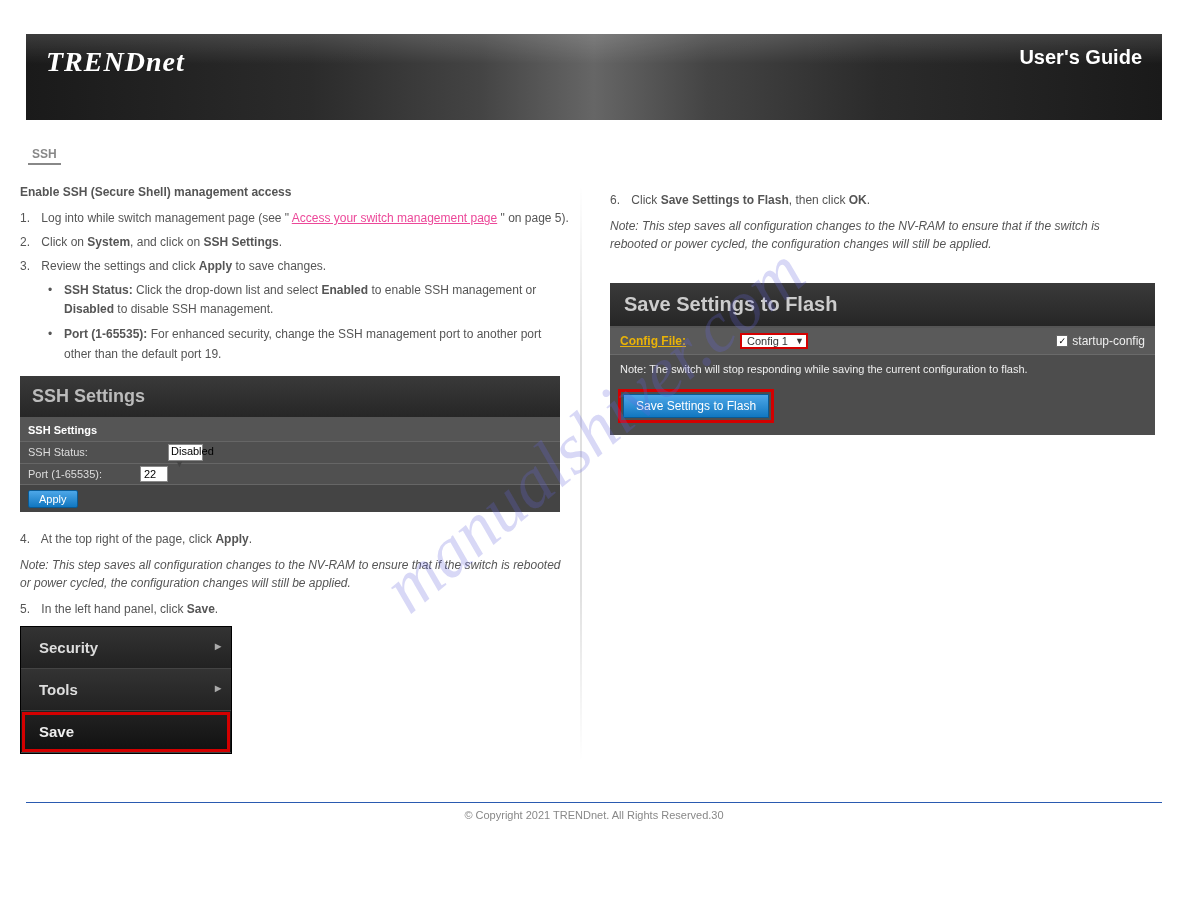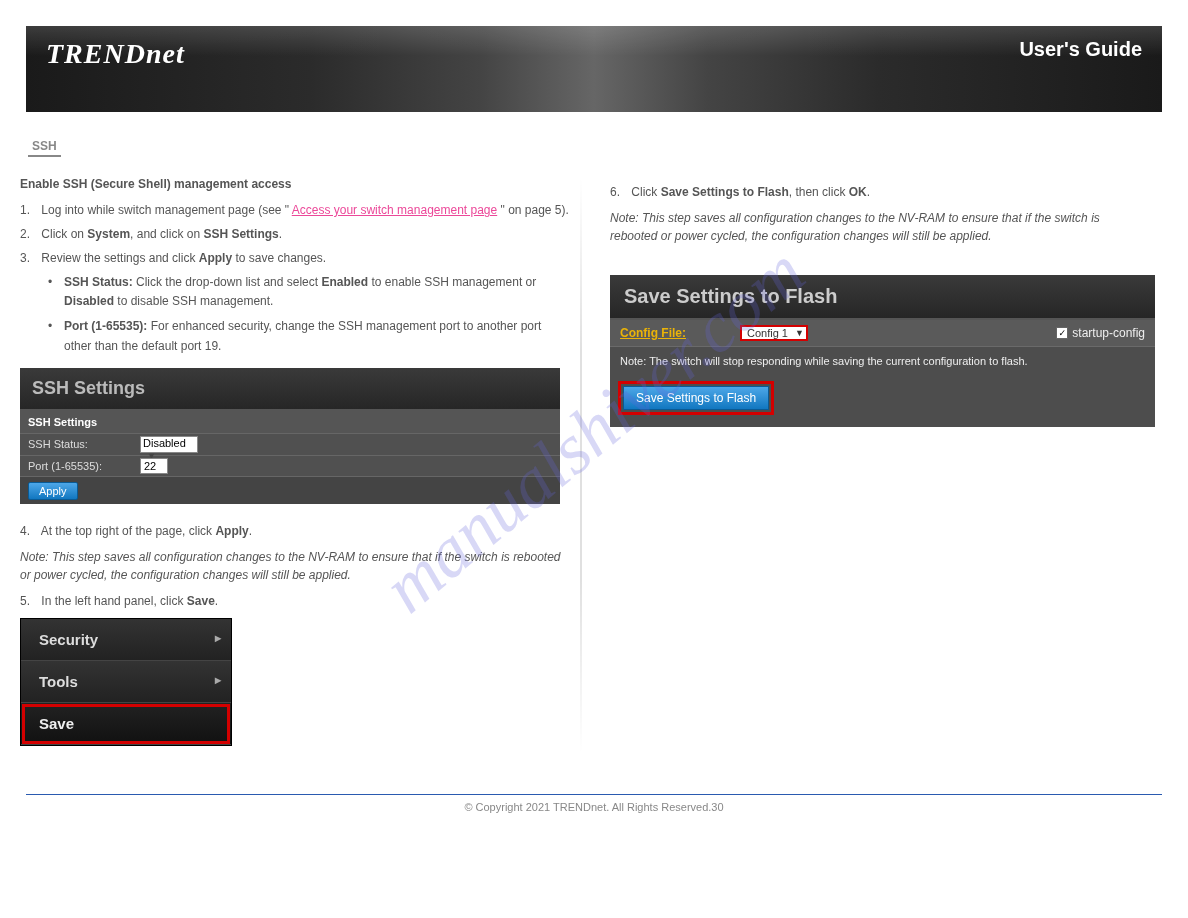--- a/index.html
+++ b/index.html
@@ -1,17 +1,17 @@
 <!DOCTYPE html>
 <html><head>
 <meta charset="utf-8">
 <style>
   * { box-sizing: border-box; margin: 0; padding: 0; }
   body { font-family: Arial, sans-serif; background: #fff; width: 1188px; color: #000; }
-  .page { position: relative; width: 1188px; padding: 8px 20px 40px; }
+  .page { position: relative; width: 1188px; padding: 16px 20px 40px; }
 
   
   .banner { position: relative; height: 86px; margin: 18px 6px 0; background: linear-gradient(to right, #1a1a1a 0%, #2b2b2b 25%, #444 40%, #666 50%, #444 60%, #2b2b2b 75%, #1a1a1a 100%); }
   .banner::after { content: ""; position: absolute; top: 0; left: 0; right: 0; height: 30px; background: linear-gradient(to bottom, rgba(255,255,255,0.15), rgba(255,255,255,0)); }
   .banner-brand { position: absolute; top: 12px; left: 20px; color: #fff; font-family: Georgia, serif; font-style: italic; font-size: 28px; font-weight: bold; letter-spacing: 1px; }
   .banner-product { position: absolute; top: 12px; right: 20px; color: #fff; font-size: 20px; font-weight: bold; }
 
   .tab-group { margin: 24px 0 0 8px; }
   .tab { display: inline-block; color: #888; font-size: 12px; font-weight: bold; border-bottom: 2px solid #888; padding: 0 4px 2px; }
 
@@ -30,21 +30,21 @@
   .bullets li { font-size: 12px; color: #555; line-height: 1.6; margin-bottom: 6px; list-style: none; position: relative; padding-left: 16px; }
   .bullets li::before { content: "•"; position: absolute; left: 0; top: 0; color: #555; }
   .note { font-size: 12px; color: #555; font-style: italic; line-height: 1.5; margin: 8px 0; }
 
   
   .ssh-panel { width: 540px; background: #444; margin: 12px 0 18px; }
   .ssh-title { color: #bbb; background: linear-gradient(#3a3a3a,#262626); padding: 10px 12px; font-weight: bold; font-size: 18px; border-bottom: 2px solid #555; }
   .ssh-subtitle { background: #555; color: #fff; font-weight: bold; font-size: 11px; padding: 5px 8px; border-bottom: 1px solid #666; }
   .ssh-row { display: flex; align-items: center; padding: 2px 8px; background: #505050; border-bottom: 1px solid #666; }
   .ssh-row-label { width: 112px; color: #ddd; font-size: 11px; }
-  .ssh-select { font-size: 11px; background: #fff; border: 1px solid #888; height: 17px; padding: 0 2px; width: 58px; }
+  .ssh-select { font-size: 11px; background: #fff; border: 1px solid #888; height: 17px; padding: 0 2px; width: 35px; margin-left: 28px; }
   .ssh-arrow { display: inline-block; margin-left: 4px; font-size: 9px; color: #444; }
   .ssh-input { font-size: 11px; background: #fff; border: 1px solid #888; height: 16px; padding: 0 3px; width: 28px; }
   .ssh-footer { background: #444; padding: 4px 8px; }
   .apply-btn { background: linear-gradient(#4da7e8,#1177c0); color: #fff; border: 1px solid #0a5a94; font-size: 11px; padding: 2px 10px; border-radius: 2px; display: inline-block; }
 
   
   .sidebar-shot { width: 212px; background: #0369a1; border: 1px solid #000; margin: 8px 0; }
   .sidebar-item { display: block; background: linear-gradient(#333,#222); color: #ddd; font-weight: bold; font-size: 15px; padding: 12px 18px; border-bottom: 1px solid #444; position: relative; }
   .sidebar-item.active { outline: 3px solid #d40000; outline-offset: -4px; background: linear-gradient(#222,#111); color: #eee; }
   .sidebar-item .expand { position: absolute; right: 10px; top: 12px; font-size: 12px; color: #aaa; }

